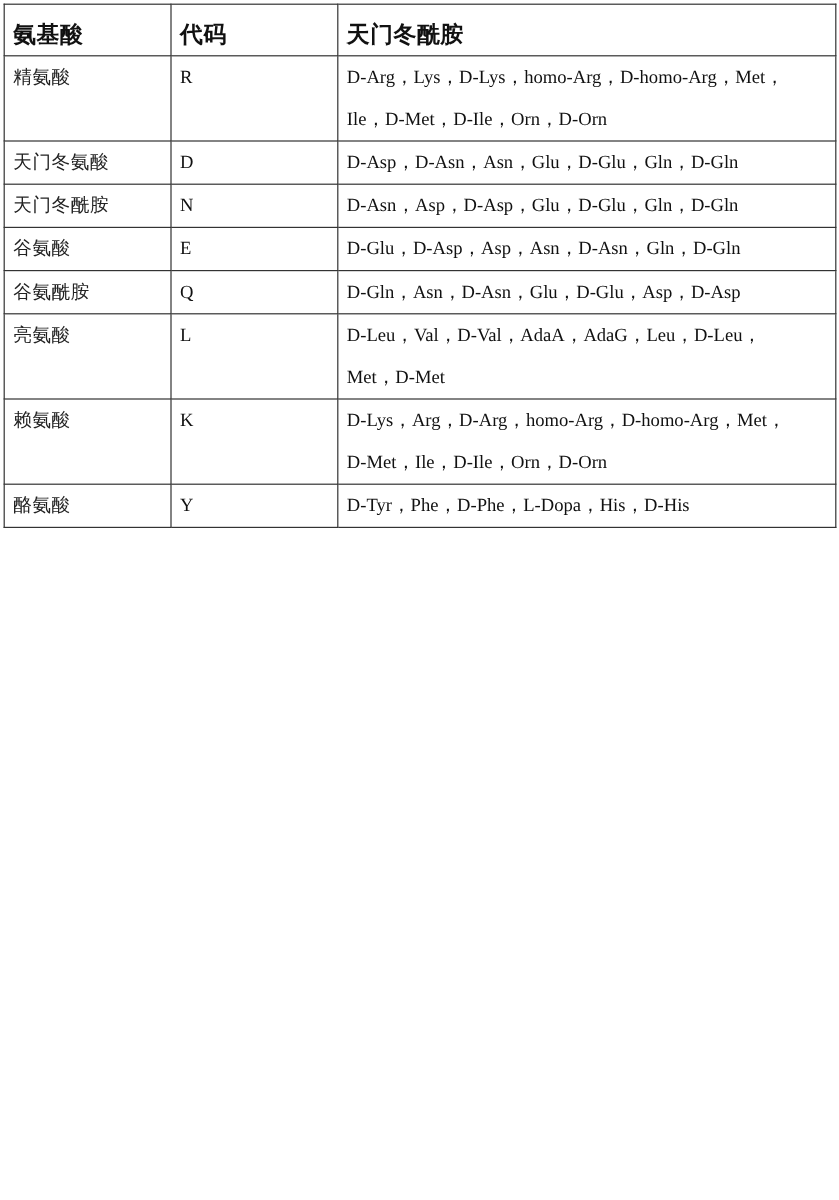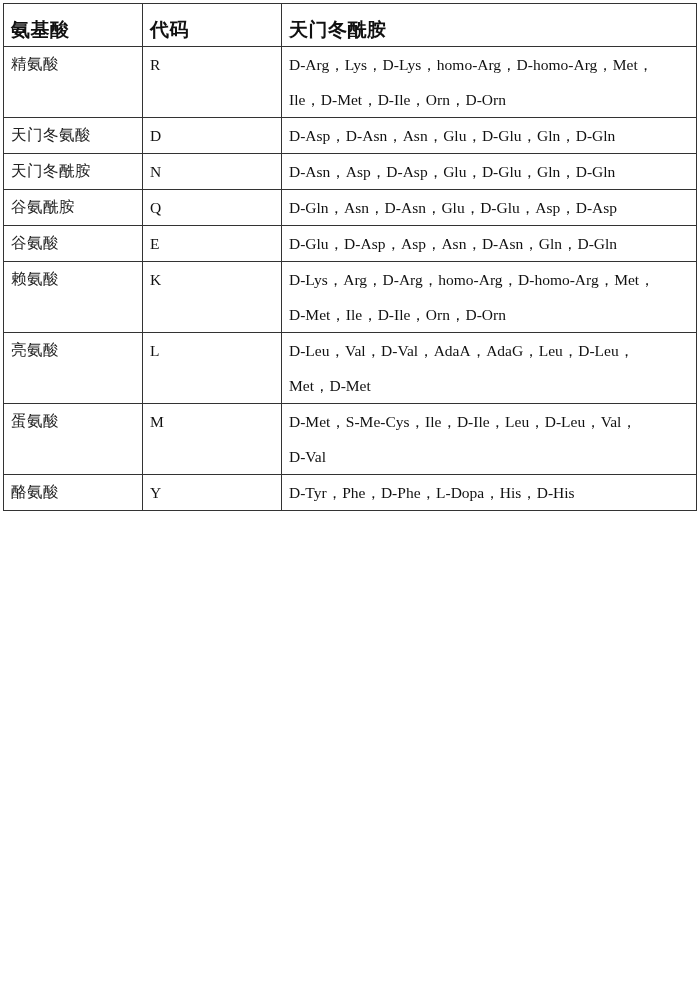--- a/index.html
+++ b/index.html
@@ -94,55 +94,47 @@
         </td>
       </tr>
       <tr class="r1">
         <td class="name">天门冬酰胺</td>
         <td class="code">N</td>
         <td class="subs-cell">
           <span class="line">D-Asn，Asp，D-Asp，Glu，D-Glu，Gln，D-Gln</span>
         </td>
       </tr>
       <tr class="r1">
-        <td class="name">谷氨酰胺</td>
-        <td class="code">Q</td>
-        <td class="subs-cell">
-          <span class="line">D-Gln，Asn，D-Asn，Glu，D-Glu，Asp，D-Asp</span>
-        </td>
-      </tr>
-      <tr class="r1">
         <td class="name">谷氨酸</td>
         <td class="code">E</td>
         <td class="subs-cell">
           <span class="line">D-Glu，D-Asp，Asp，Asn，D-Asn，Gln，D-Gln</span>
         </td>
       </tr>
-      <tr class="r2">
-        <td class="name">赖氨酸</td>
-        <td class="code">K</td>
+      <tr class="r1">
+        <td class="name">谷氨酰胺</td>
+        <td class="code">Q</td>
         <td class="subs-cell">
-          <span class="line">D-Lys，Arg，D-Arg，homo-Arg，D-homo-Arg，Met，</span>
-          <span class="line">D-Met，Ile，D-Ile，Orn，D-Orn</span>
+          <span class="line">D-Gln，Asn，D-Asn，Glu，D-Glu，Asp，D-Asp</span>
         </td>
       </tr>
       <tr class="r2">
         <td class="name">亮氨酸</td>
         <td class="code">L</td>
         <td class="subs-cell">
           <span class="line">D-Leu，Val，D-Val，AdaA，AdaG，Leu，D-Leu，</span>
           <span class="line">Met，D-Met</span>
         </td>
       </tr>
       <tr class="r2">
-        <td class="name">蛋氨酸</td>
-        <td class="code">M</td>
+        <td class="name">赖氨酸</td>
+        <td class="code">K</td>
         <td class="subs-cell">
-          <span class="line">D-Met，S-Me-Cys，Ile，D-Ile，Leu，D-Leu，Val，</span>
-          <span class="line">D-Val</span>
+          <span class="line">D-Lys，Arg，D-Arg，homo-Arg，D-homo-Arg，Met，</span>
+          <span class="line">D-Met，Ile，D-Ile，Orn，D-Orn</span>
         </td>
       </tr>
       <tr class="r1">
         <td class="name">酪氨酸</td>
         <td class="code">Y</td>
         <td class="subs-cell">
           <span class="line">D-Tyr，Phe，D-Phe，L-Dopa，His，D-His</span>
         </td>
       </tr>
     </tbody>

